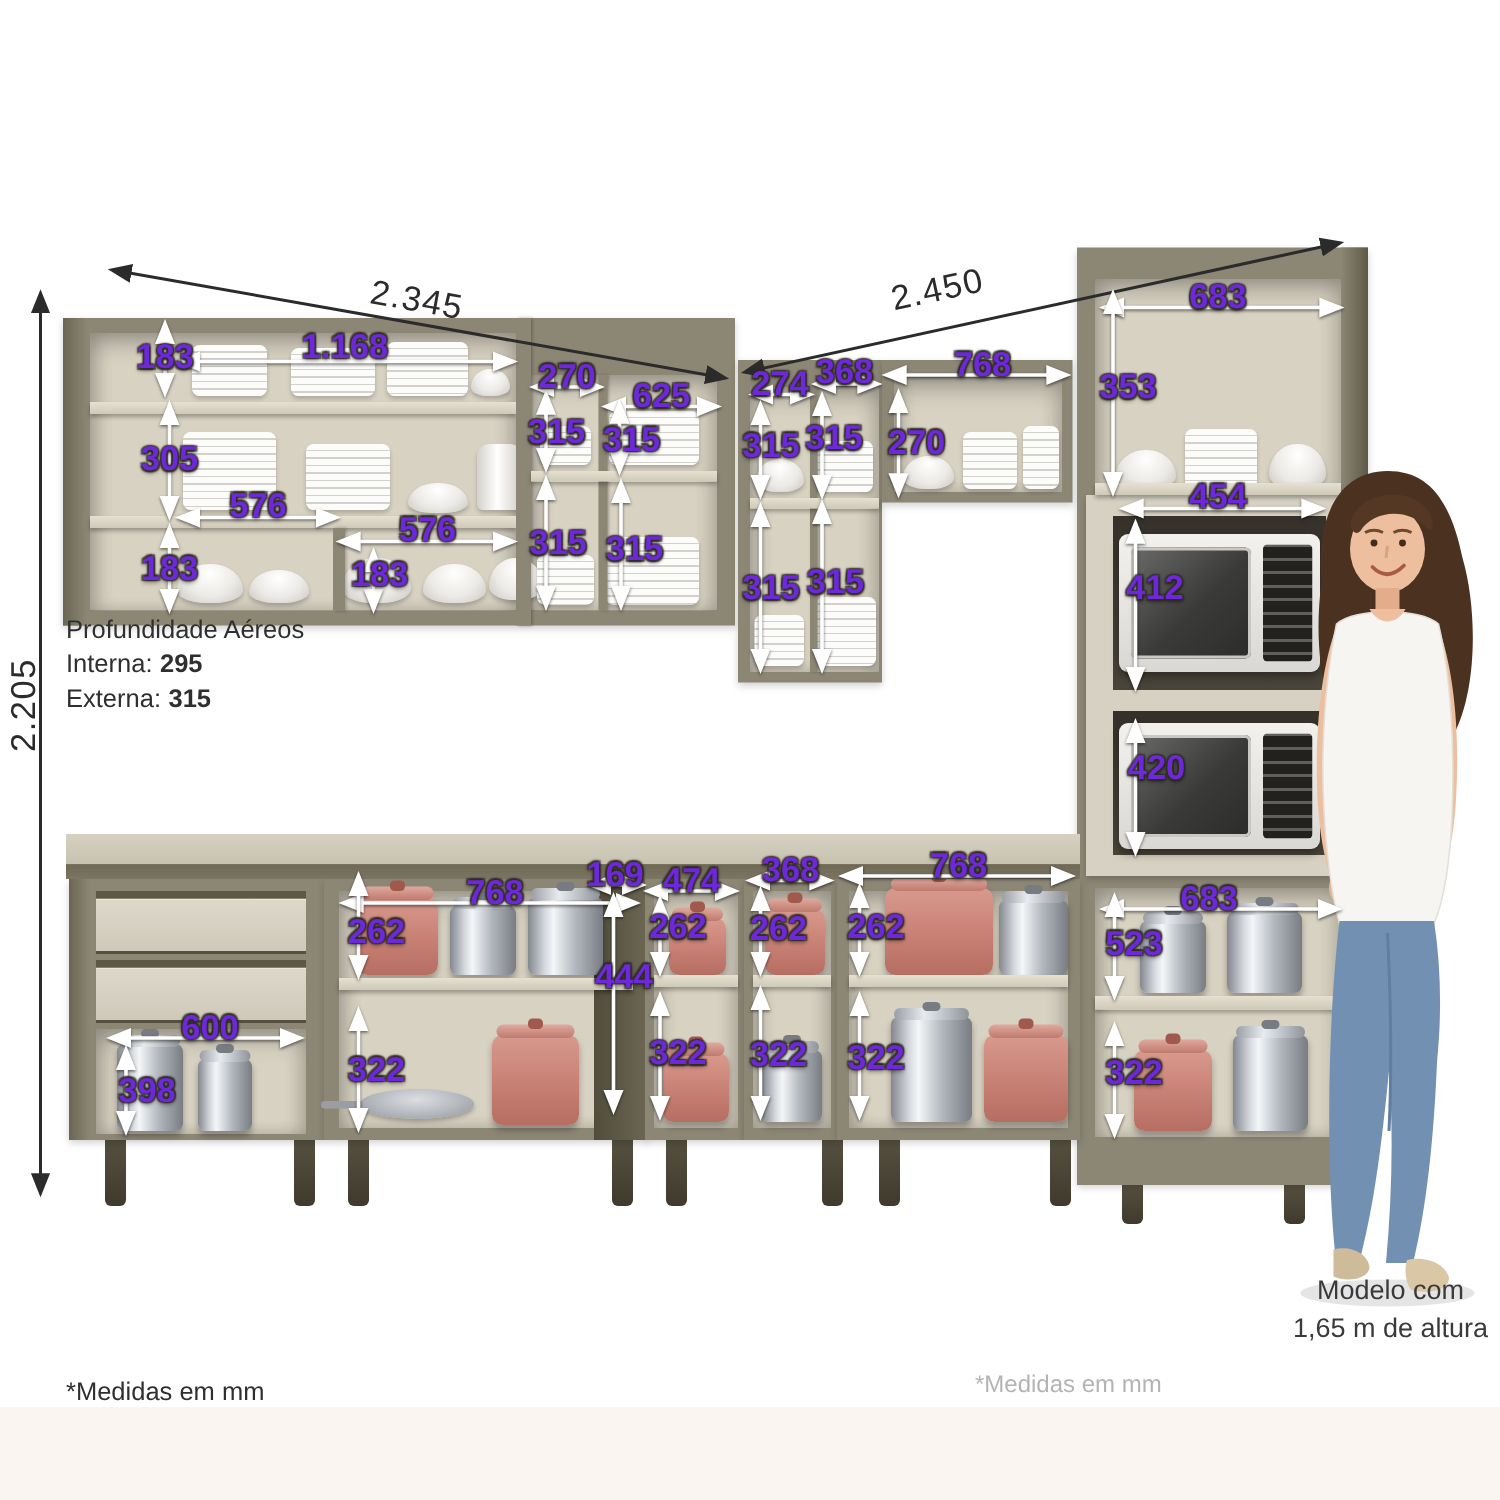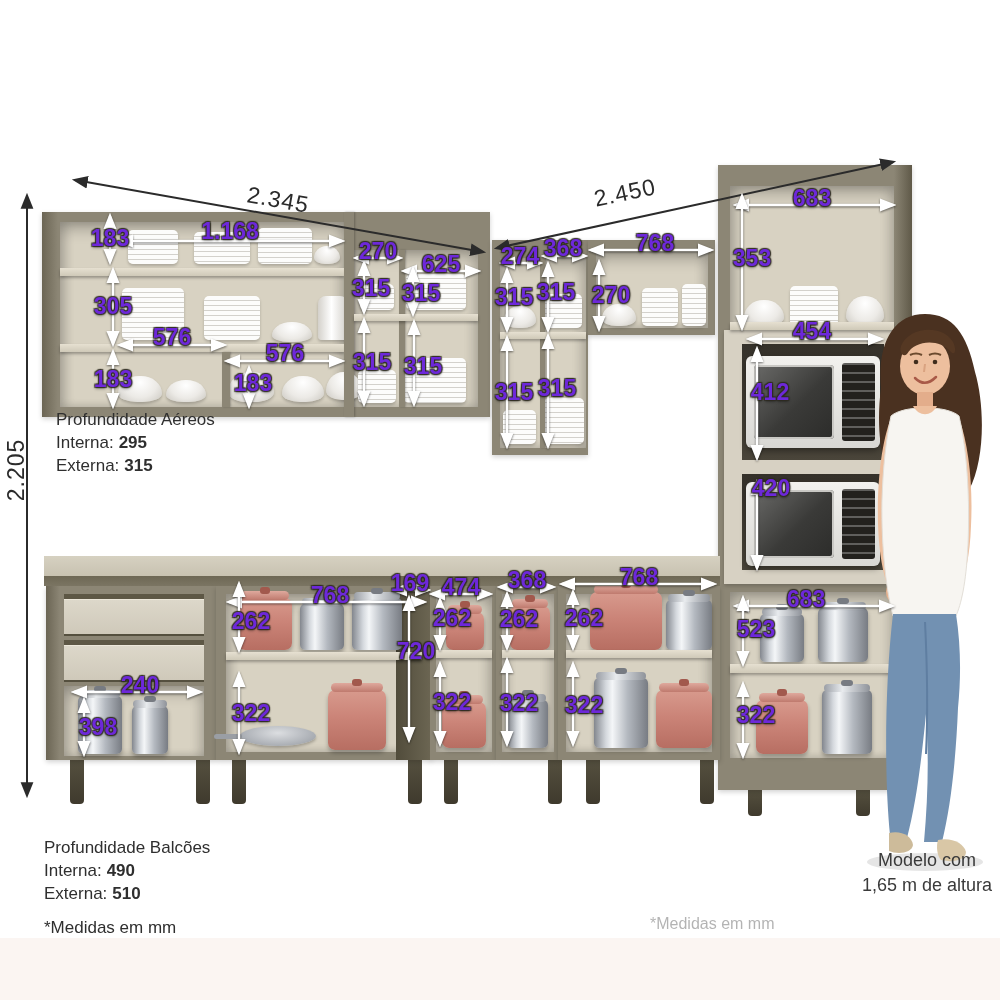--- a/index.html
+++ b/index.html
@@ -285,53 +285,48 @@
       <div class="lbl" style="left: 514px; top: 297px;">315</div>
       <div class="lbl" style="left: 556px; top: 292px;">315</div>
       <div class="lbl" style="left: 514px; top: 392px;">315</div>
       <div class="lbl" style="left: 557px; top: 388px;">315</div>
       <div class="lbl" style="left: 655px; top: 243px;">768</div>
       <div class="lbl" style="left: 611px; top: 295px;">270</div>
       <div class="lbl" style="left: 812px; top: 198px;">683</div>
       <div class="lbl" style="left: 752px; top: 258px;">353</div>
       <div class="lbl" style="left: 812px; top: 331px;">454</div>
       <div class="lbl" style="left: 770px; top: 392px;">412</div>
-      <div class="lbl" style="left: 771px; top: 488px;">420</div>
+      <div class="lbl" style="left: 771px; top: 512px;">420</div>
       <div class="lbl" style="left: 806px; top: 599px;">683</div>
       <div class="lbl" style="left: 756px; top: 629px;">523</div>
       <div class="lbl" style="left: 756px; top: 715px;">322</div>
-      <div class="lbl" style="left: 140px; top: 685px;">240</div>
+      <div class="lbl" style="left: 140px; top: 685px;">600</div>
       <div class="lbl" style="left: 98px; top: 727px;">398</div>
       <div class="lbl" style="left: 330px; top: 595px;">768</div>
       <div class="lbl" style="left: 251px; top: 621px;">262</div>
       <div class="lbl" style="left: 251px; top: 713px;">322</div>
       <div class="lbl" style="left: 410px; top: 583px;">169</div>
-      <div class="lbl" style="left: 416px; top: 651px;">720</div>
+      <div class="lbl" style="left: 416px; top: 651px;">444</div>
       <div class="lbl" style="left: 461px; top: 587px;">474</div>
       <div class="lbl" style="left: 452px; top: 618px;">262</div>
       <div class="lbl" style="left: 452px; top: 702px;">322</div>
       <div class="lbl" style="left: 527px; top: 580px;">368</div>
       <div class="lbl" style="left: 519px; top: 619px;">262</div>
       <div class="lbl" style="left: 519px; top: 703px;">322</div>
       <div class="lbl" style="left: 639px; top: 577px;">768</div>
       <div class="lbl" style="left: 584px; top: 618px;">262</div>
       <div class="lbl" style="left: 584px; top: 705px;">322</div>
     </div>
 
-  <div class="spec" style="left:56px;top:408px;">
+  <div class="spec" style="left:44px;top:408px;">
     <div>Profundidade Aéreos</div>
     <div><span class="lab">Interna:</span><b>295</b></div>
     <div><span class="lab">Externa:</span><b>315</b></div>
   </div>
 
-  <div class="spec" style="left:44px;top:836px;">
-    <div>Profundidade Balcões</div>
-    <div><span class="lab">Interna:</span><b>490</b></div>
-    <div><span class="lab">Externa:</span><b>510</b></div>
-  </div>
 
   <div class="footnote" style="left:44px;top:918px;">*Medidas em mm</div>
   <div class="watermark" style="left:650px;top:915px;">*Medidas em mm</div>
 
   <div class="caption" style="left:842px;top:848px;">
     <div>Modelo com</div>
     <div>1,65 m de altura</div>
   </div>
 </div>
 

